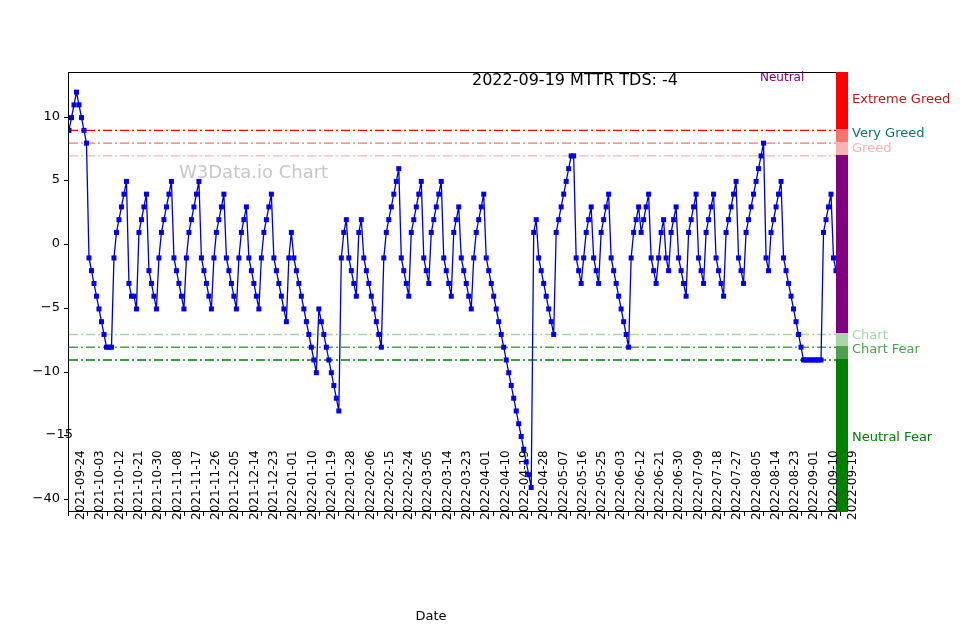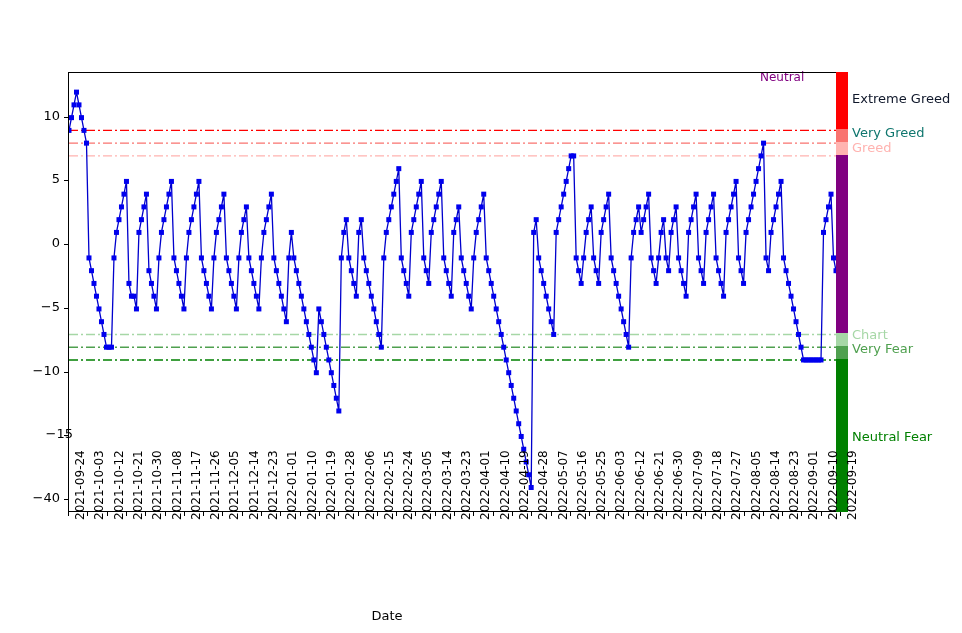--- a/index.html
+++ b/index.html
@@ -57,35 +57,36 @@
   .xtickmark{position:absolute;width:1px;height:4px;background:#000;}
   .xtick{
     position:absolute;
     font-size:12px;color:#000;
     white-space:nowrap;
     transform:rotate(-90deg);
     transform-origin:left top;
   }
   .xlabel{
     position:absolute;left:0;top:608px;width:774px;
-    text-align:center;font-size:13px;color:#000;
+    text-align:center;font-size:13px;color:#000;padding-left:44px;
   }
 
   
   #cbar{position:absolute;left:836px;top:72px;width:12px;height:440px;}
   .cseg{position:absolute;left:0;width:12px;}
 
   .zlabel{position:absolute;font-size:13px;white-space:nowrap;}
 </style>
 </head>
 <body>
 
 <div id="root">
 
 
+  <div class="header-note">2022-09-19 MTTR TDS: -4</div>
   <div class="header-status">Neutral</div>
 
   <div class="xlabel">Date</div>
 
   <div id="plot">
     <svg id="plotsvg" width="772" height="440">
         <line x1="0" x2="772" y1="57.39130434782612" y2="57.39130434782612" stroke="#ff0000" stroke-width="1.4" stroke-dasharray="9,3,2,3"></line>
         <line x1="0" x2="772" y1="70.14492753623188" y2="70.14492753623188" stroke="#f9736f" stroke-width="1.4" stroke-dasharray="9,3,2,3"></line>
         <line x1="0" x2="772" y1="82.89855072463763" y2="82.89855072463763" stroke="#ffb3b0" stroke-width="1.4" stroke-dasharray="9,3,2,3"></line>
         <line x1="0" x2="772" y1="261.4492753623188" y2="261.4492753623188" stroke="#a6d7a6" stroke-width="1.4" stroke-dasharray="9,3,2,3"></line>
@@ -398,20 +399,21 @@
           <rect x="752.01" y="156.92" width="5" height="5" fill="#0000ee"></rect>
           <rect x="754.51" y="144.17" width="5" height="5" fill="#0000ee"></rect>
           <rect x="757.01" y="131.41" width="5" height="5" fill="#0000ee"></rect>
           <rect x="759.51" y="118.66" width="5" height="5" fill="#0000ee"></rect>
           <rect x="762.00" y="182.43" width="5" height="5" fill="#0000ee"></rect>
           <rect x="764.50" y="195.18" width="5" height="5" fill="#0000ee"></rect>
           <rect x="767.00" y="207.93" width="5" height="5" fill="#0000ee"></rect>
           <rect x="769.50" y="220.69" width="5" height="5" fill="#0000ee"></rect>
         </g>
       </svg>
+    <div class="wm wm1">W3Data.io Chart</div>
   </div>
 
   <div id="cbar">
       <div class="cseg" style="top: 0px; height: 57.3913px; background: rgb(255, 0, 0);"></div>
       <div class="cseg" style="top: 57.3913px; height: 12.7536px; background: rgb(249, 115, 111);"></div>
       <div class="cseg" style="top: 70.1449px; height: 12.7536px; background: rgb(255, 179, 176);"></div>
       <div class="cseg" style="top: 82.8986px; height: 178.551px; background: rgb(128, 0, 128);"></div>
       <div class="cseg" style="top: 261.449px; height: 12.7536px; background: rgb(166, 215, 166);"></div>
       <div class="cseg" style="top: 274.203px; height: 12.7536px; background: rgb(79, 160, 79);"></div>
       <div class="cseg" style="top: 286.957px; height: 153.043px; background: rgb(0, 128, 0);"></div>
@@ -506,19 +508,19 @@
     <div class="xtickmark" style="left: 762.8px; top: 512px;"></div>
     <div class="xtick" style="left: 767.8px; top: 520px;">2022-08-14</div>
     <div class="xtickmark" style="left: 782.1px; top: 512px;"></div>
     <div class="xtick" style="left: 787.1px; top: 520px;">2022-08-23</div>
     <div class="xtickmark" style="left: 801.4px; top: 512px;"></div>
     <div class="xtick" style="left: 806.4px; top: 520px;">2022-09-01</div>
     <div class="xtickmark" style="left: 820.7px; top: 512px;"></div>
     <div class="xtick" style="left: 825.7px; top: 520px;">2022-09-10</div>
     <div class="xtickmark" style="left: 840px; top: 512px;"></div>
     <div class="xtick" style="left: 845px; top: 520px;">2022-09-19</div>
-    <div class="zlabel" style="left: 852px; top: 91.058px; color: #0f172a;">Extreme Greed</div>
+    <div class="zlabel" style="left: 852px; top: 91.058px; color: #b91c1c;">Extreme Greed</div>
     <div class="zlabel" style="left: 852px; top: 125.493px; color: #0f766e;">Very Greed</div>
     <div class="zlabel" style="left: 852px; top: 139.522px; color: rgb(255, 179, 176);">Greed</div>
     <div class="zlabel" style="left: 852px; top: 327px; color: rgb(166, 215, 166);">Chart</div>
-    <div class="zlabel" style="left: 852px; top: 341.029px; color: rgb(79, 160, 79);">Very Fear</div>
+    <div class="zlabel" style="left: 852px; top: 341.029px; color: rgb(79, 160, 79);">Chart Fear</div>
     <div class="zlabel" style="left: 852px; top: 429.029px; color: rgb(0, 128, 0);">Neutral Fear</div>
   </div>
 
 </body></html>

